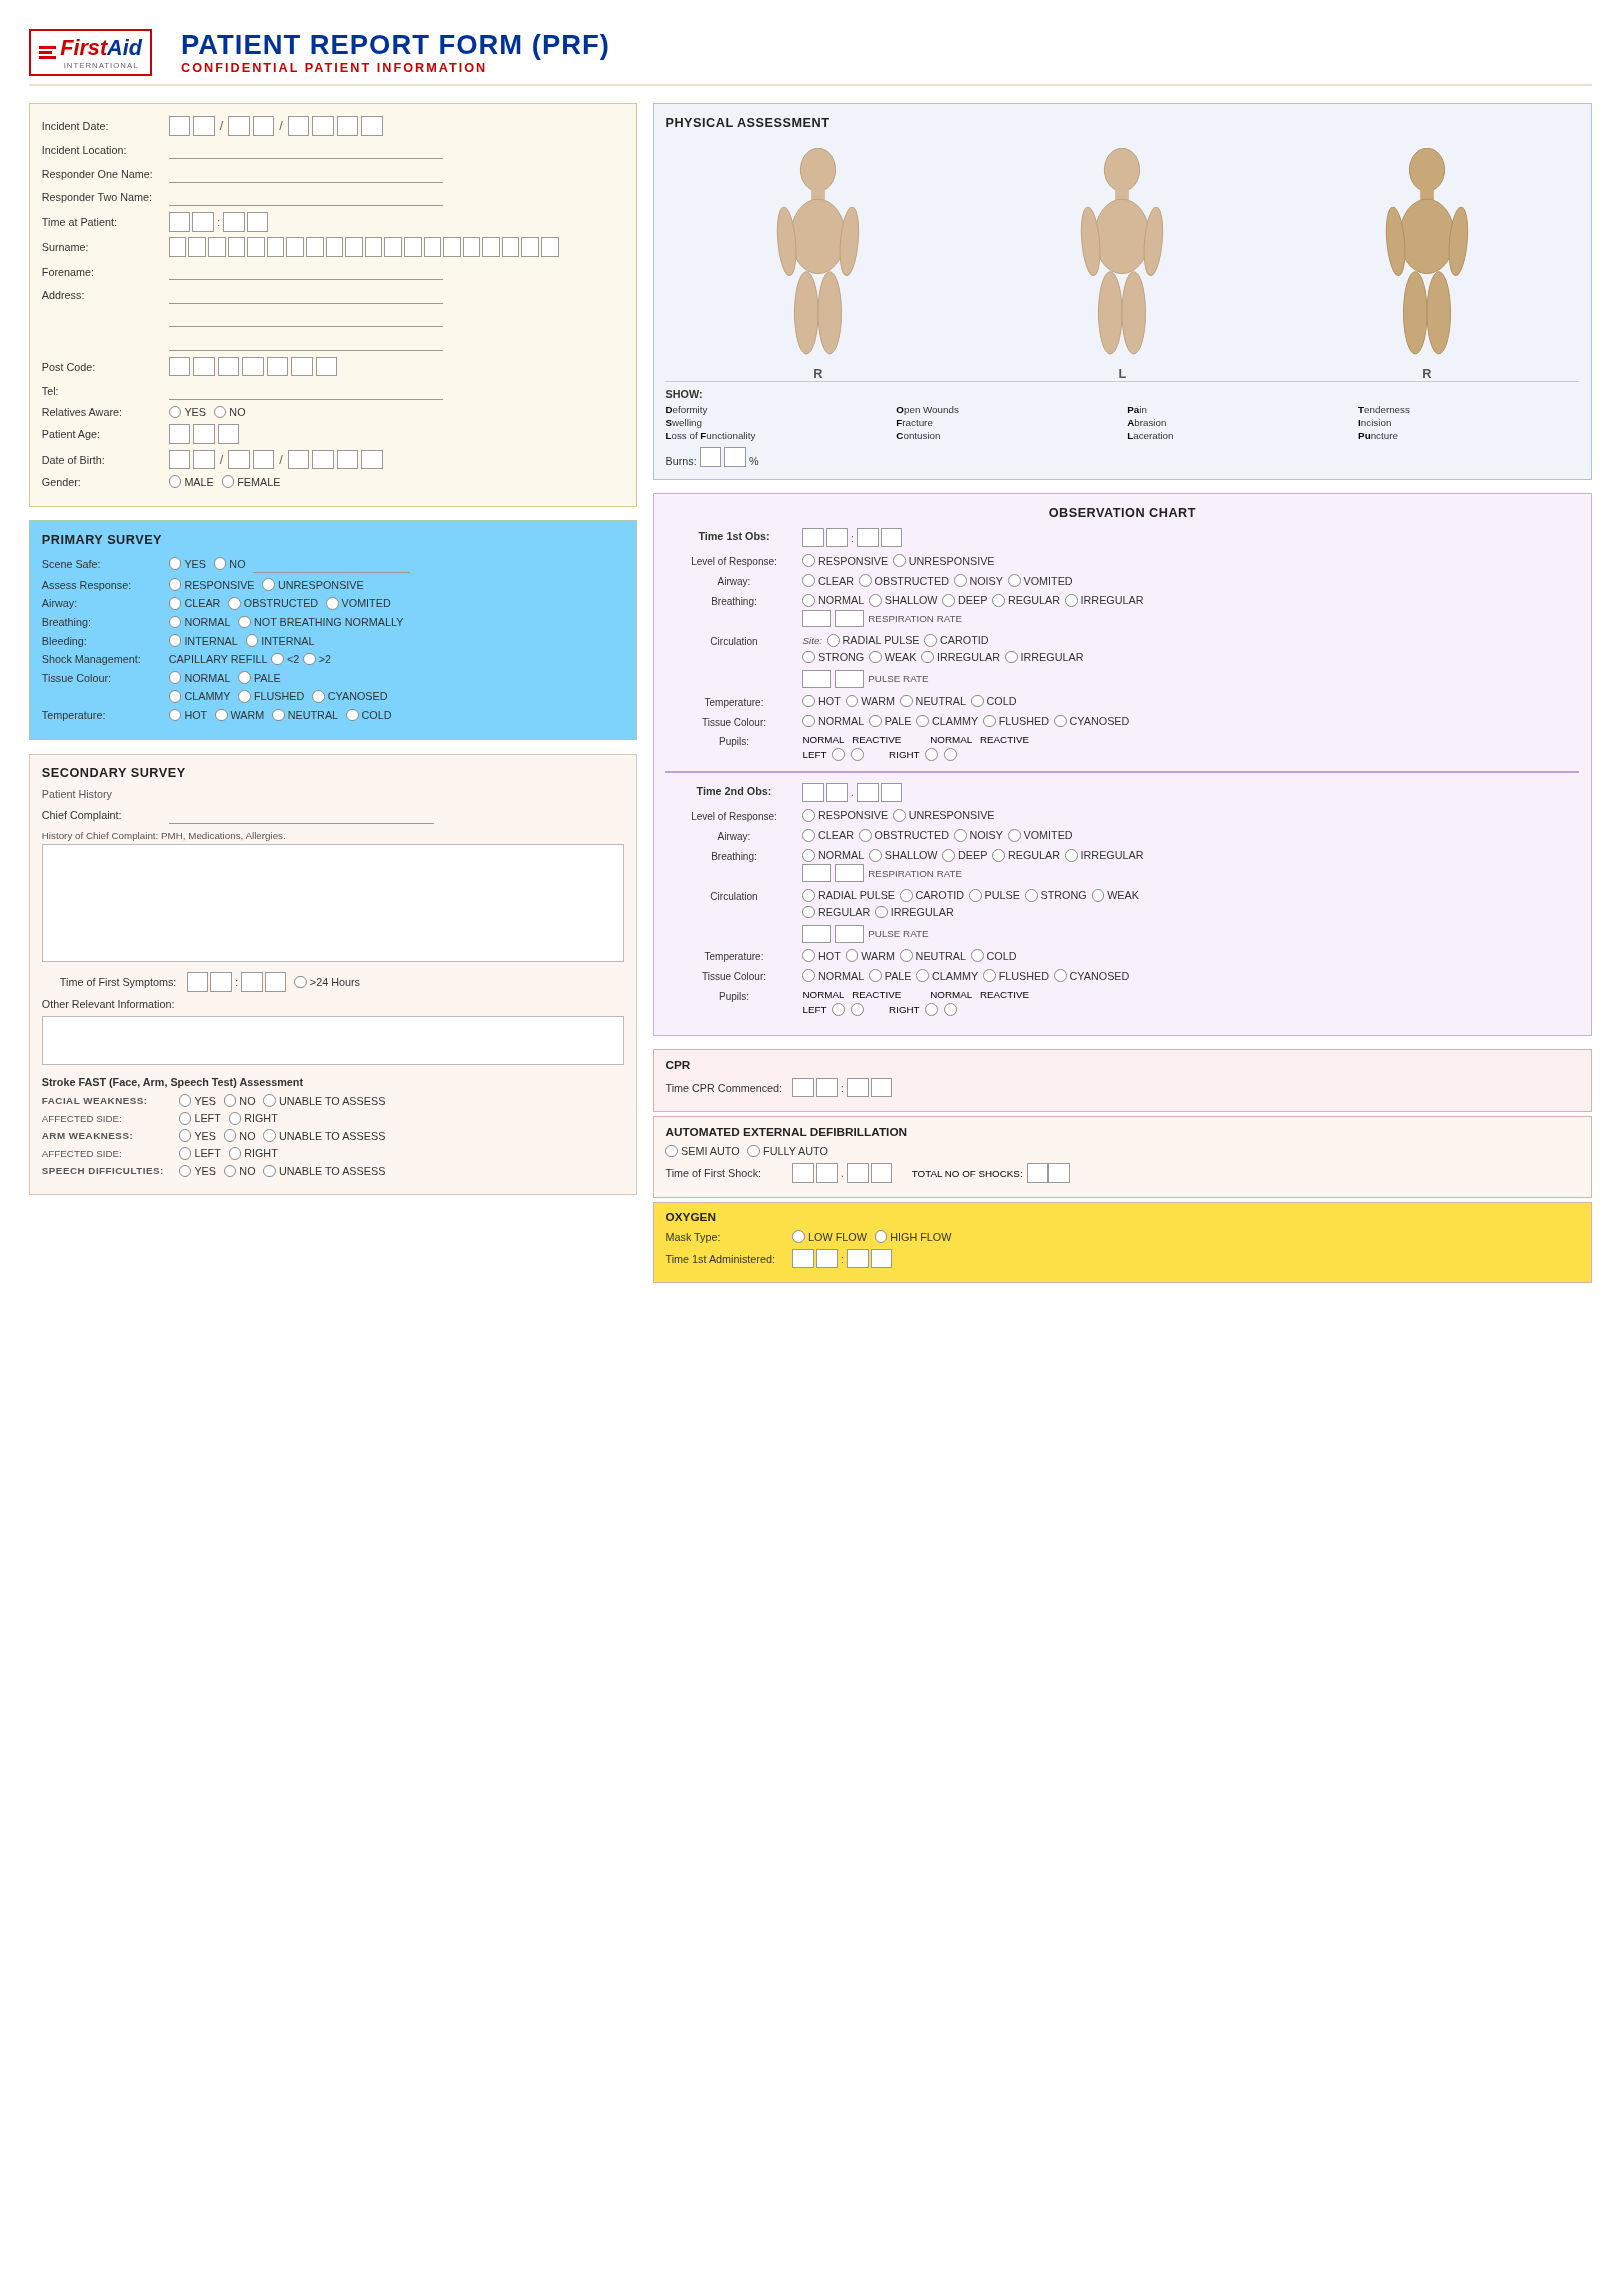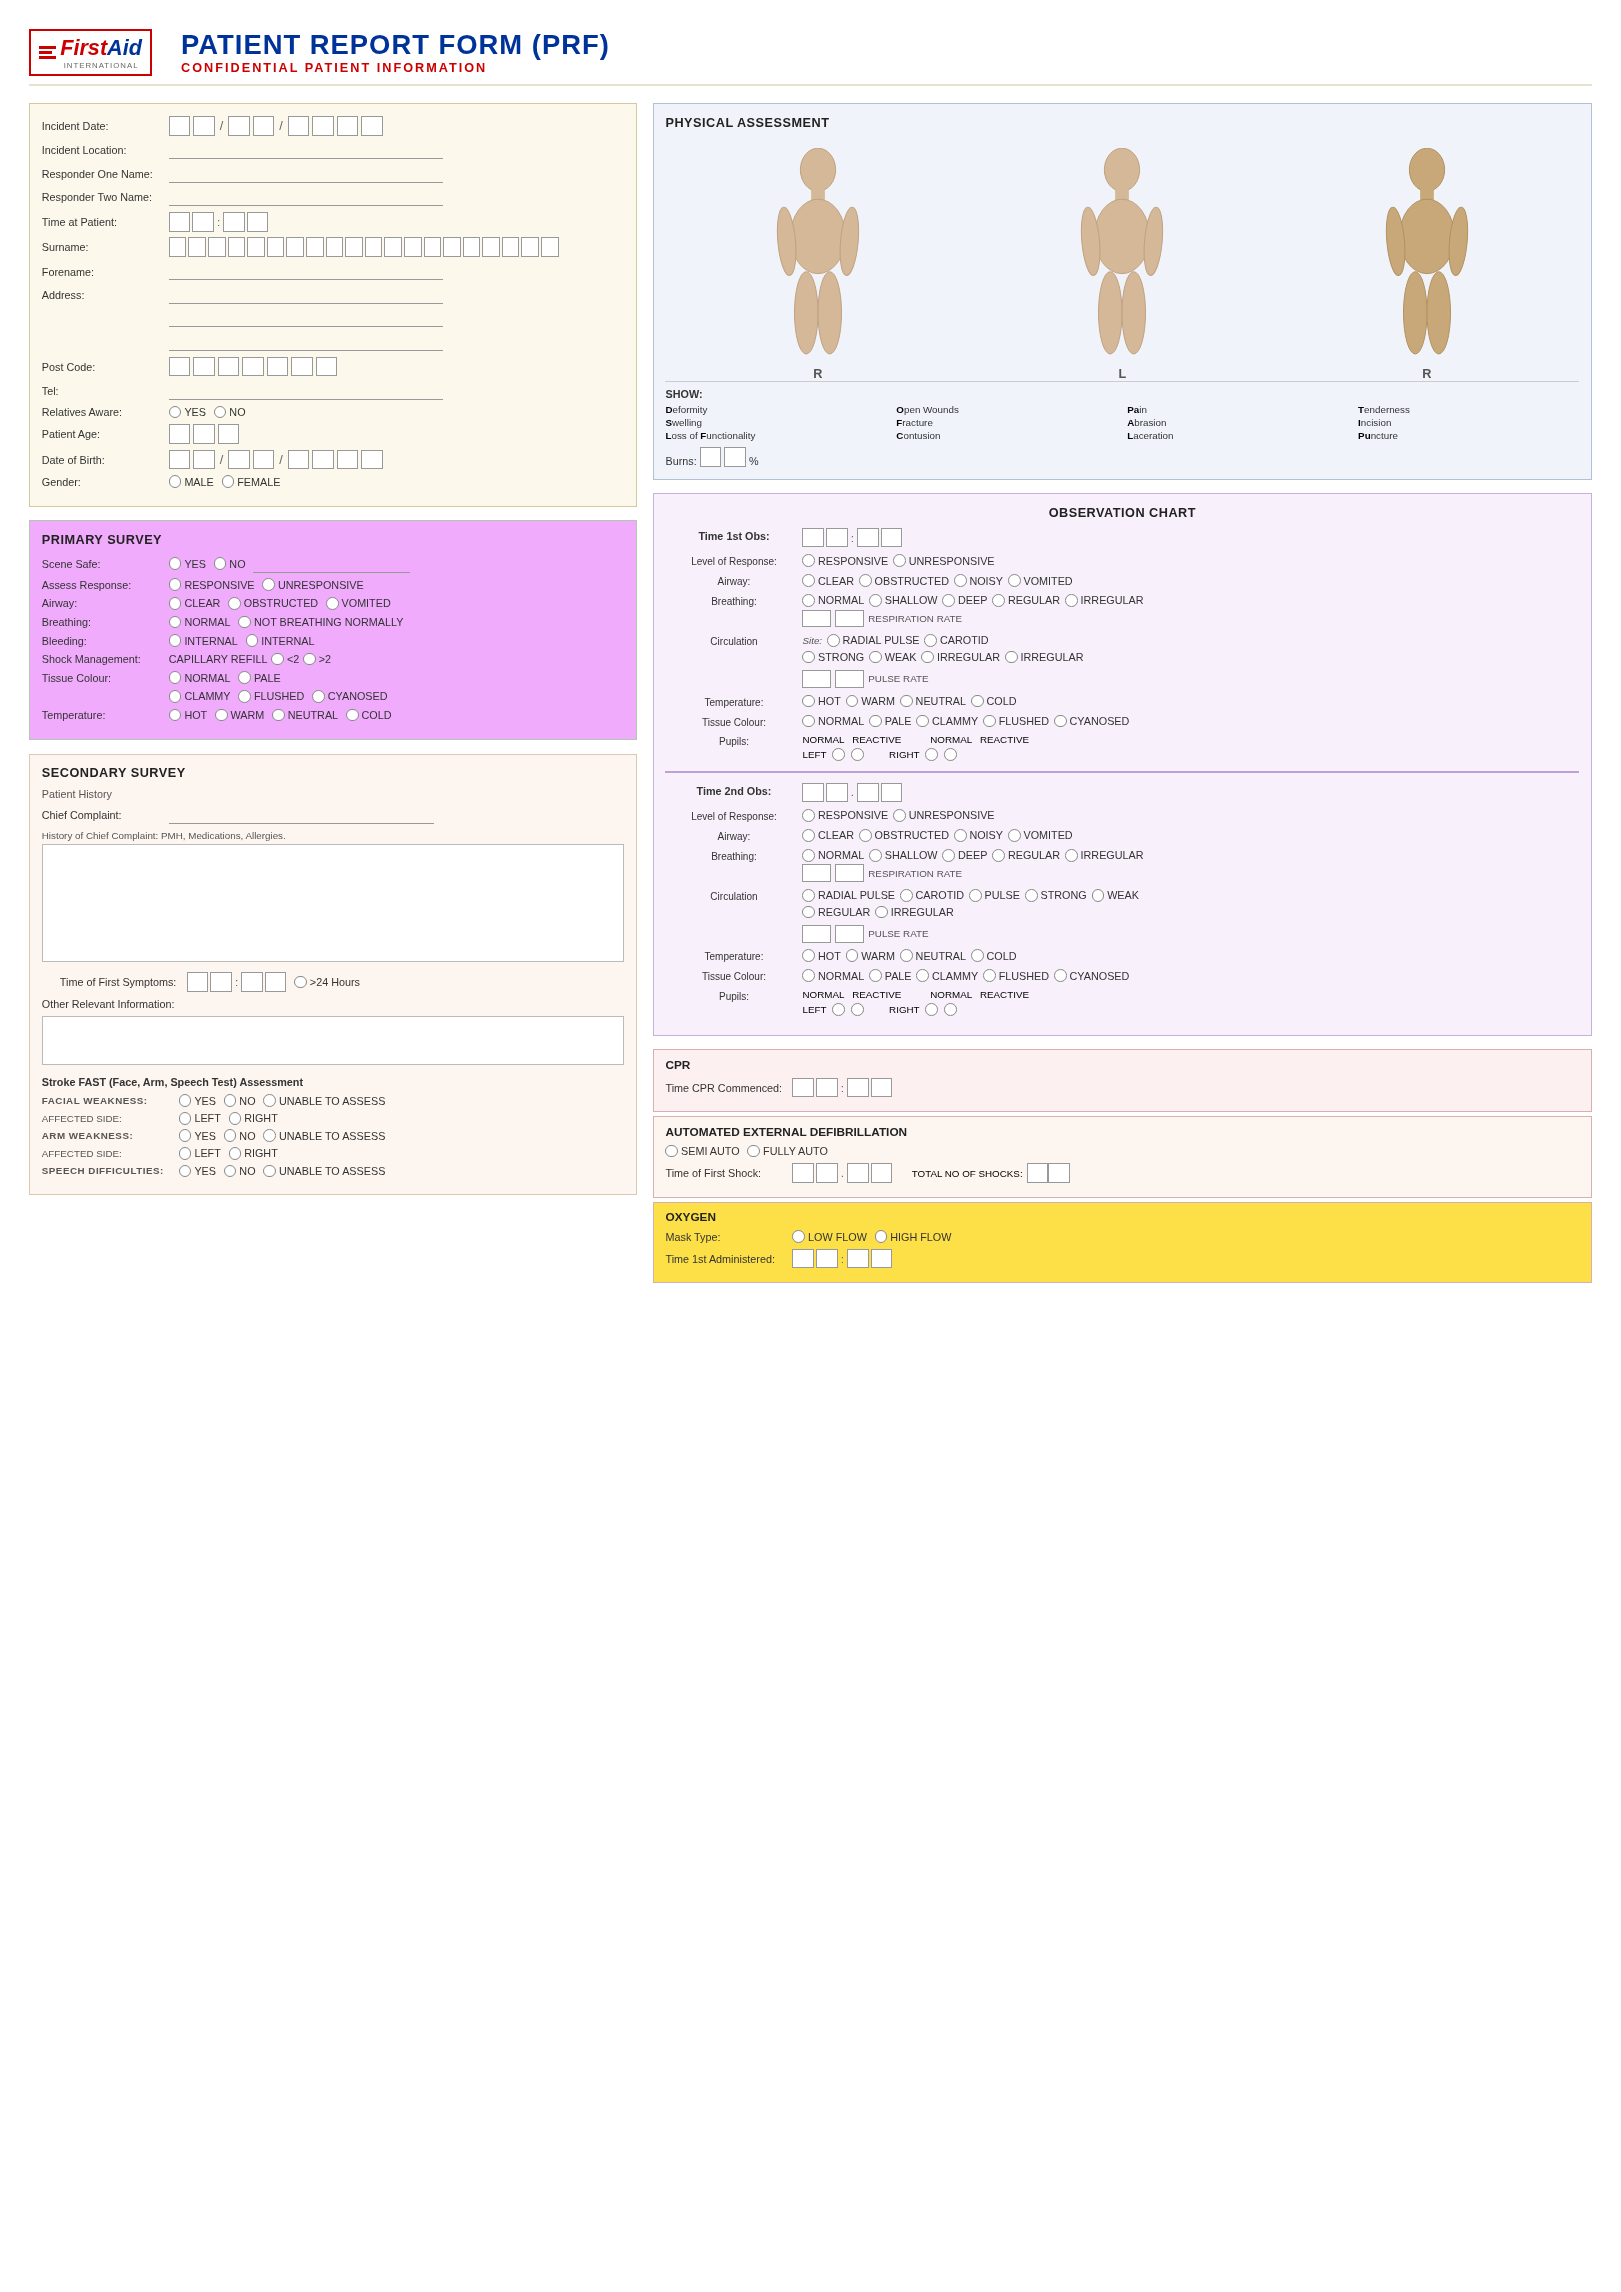--- a/index.html
+++ b/index.html
@@ -90,21 +90,21 @@
     .section {
       border: 1.5px solid #ccc;
       margin-bottom: 13.7px;
       padding: 11.8px;
     }
     .section-incident {
       background: #fdf8ec;
       border-color: #d4c99a;
     }
     .section-primary {
-      background: #f0abfc;
+      background: #7dd3fc;
       border-color: #b0c8b0;
     }
     .section-secondary {
       background: #fdf5ef;
       border-color: #e0c8b0;
     }
     .section-physical {
       background: #f0f4fa;
       border-color: #b0c0d8;
     }

